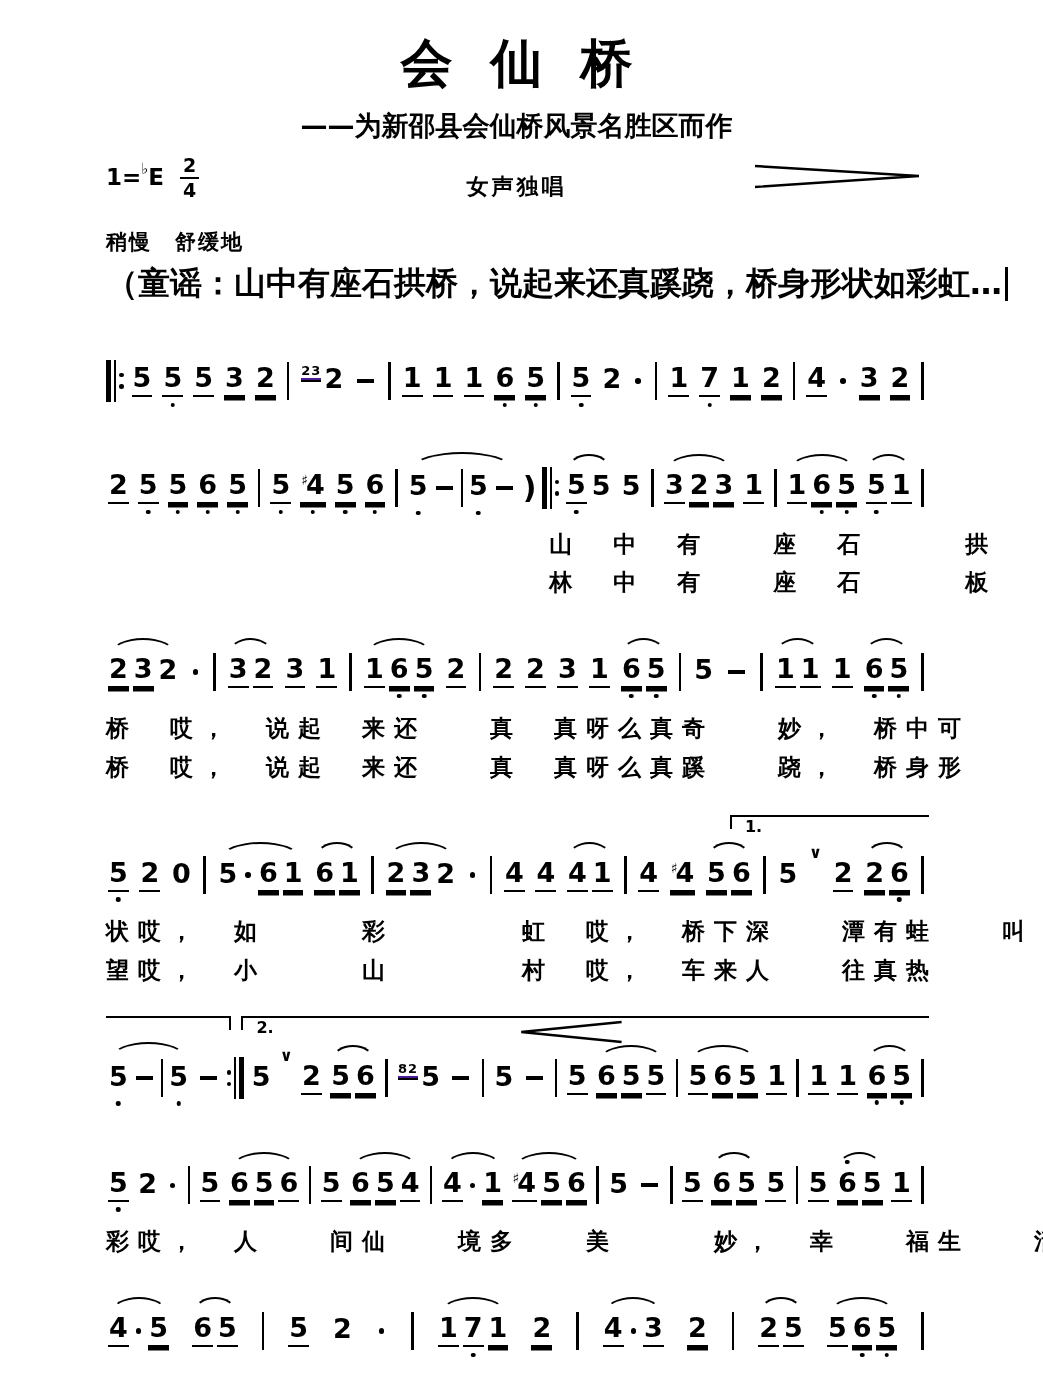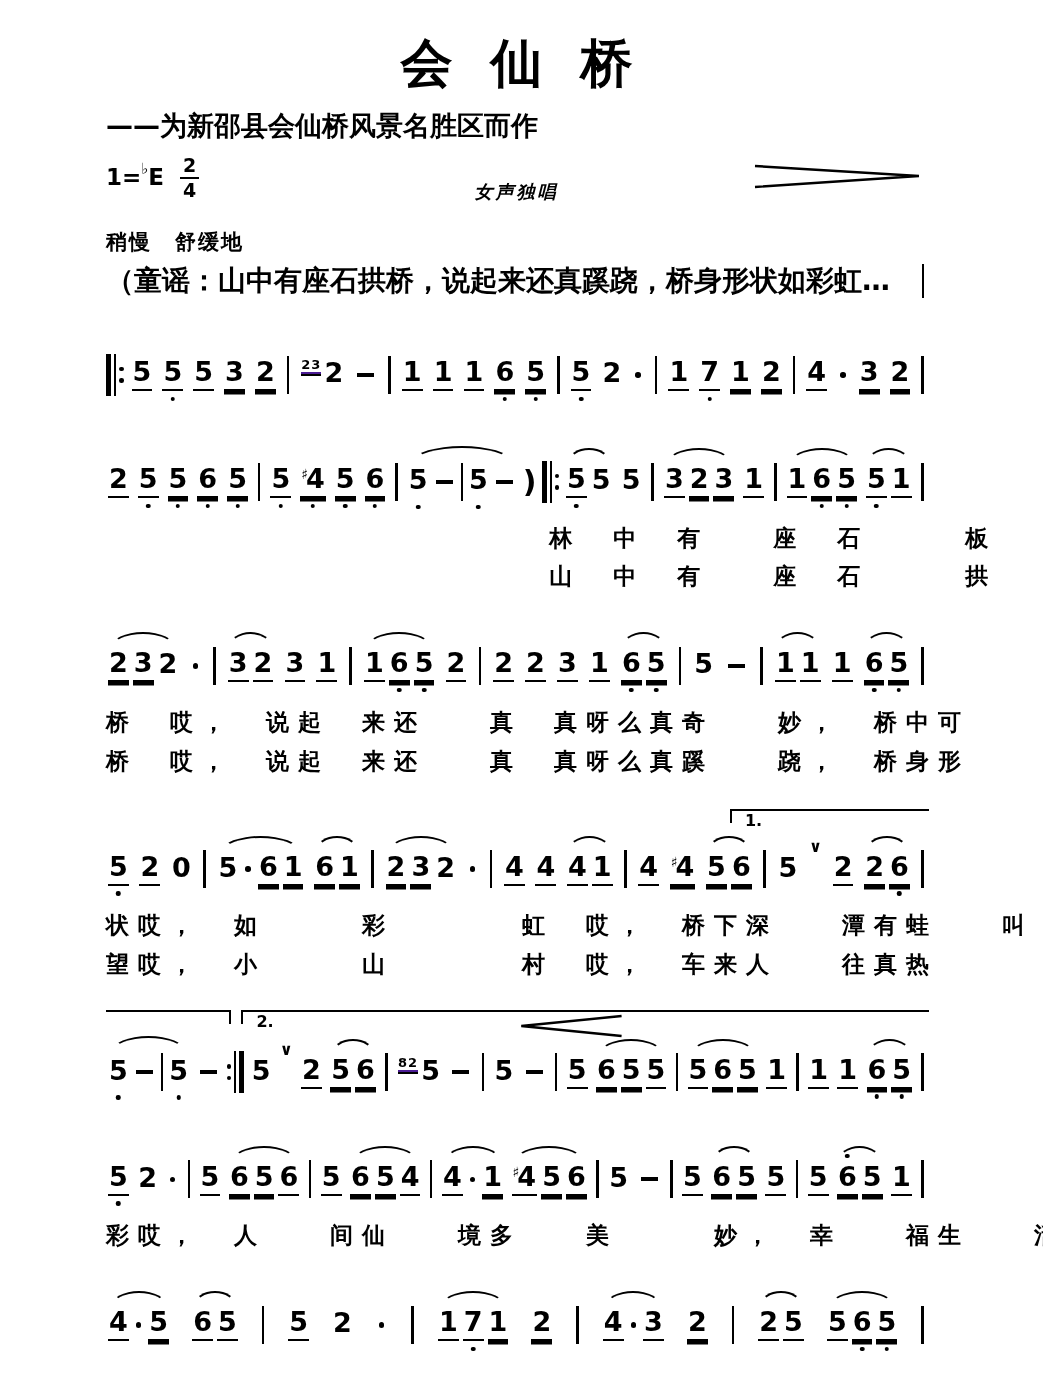--- a/index.html
+++ b/index.html
@@ -1,34 +1,34 @@
 <!DOCTYPE html>
 <html><head>
 <meta charset="utf-8">
 <style>
   html,body{margin:0;padding:0;background:#fff;}
   body{width:1043px;height:1394px;color:#000;font-family:"DejaVu Sans",sans-serif;overflow:hidden;}
   .page{box-sizing:border-box;width:1033px;height:1394px;padding:34px 106px 10px 106px;background:#fff;border-radius:13px;}
 
   .title{text-align:center;font-size:52px;font-weight:700;letter-spacing:38px;padding-left:38px;line-height:1.15;}
-  .subtitle{text-align:left;font-size:27px;font-weight:700;margin-top:14px;}
+  .subtitle{text-align:center;font-size:27px;font-weight:700;margin-top:14px;}
 
   .meta{position:relative;height:104px;margin-top:4px;}
   .meta-left{position:absolute;left:0;top:8px;}
   .keyline{font-size:23px;font-weight:700;display:flex;align-items:center;line-height:1;}
   .flat{font-size:15px;position:relative;top:-8px;font-weight:700;}
   .meter{display:inline-flex;flex-direction:column;align-items:center;margin-left:16px;font-size:19px;line-height:1;}
   .meter .num{border-bottom:2.5px solid #000;padding:0 3px 2px;}
   .meter .den{padding-top:2px;}
   .tempo{font-size:21px;font-weight:700;margin-top:28px;letter-spacing:2px;}
-  .voice{position:absolute;left:0;right:0;top:32px;text-align:center;font-size:18px;font-weight:700;letter-spacing:3px;font-style:italic;}
+  .voice{position:absolute;left:0;right:0;top:24px;text-align:center;font-size:22px;font-weight:700;letter-spacing:3px;}
   .credits{position:absolute;right:0;top:2px;text-align:right;font-size:23px;font-weight:700;line-height:1.45;}
   .hairpin{display:block;margin-top:12px;margin-left:auto;}
 
-  .intro{display:flex;justify-content:space-between;align-items:center;font-size:28px;font-weight:700;margin-top:10px;white-space:nowrap;}
+  .intro{display:flex;justify-content:space-between;align-items:center;font-size:32px;font-weight:700;margin-top:10px;white-space:nowrap;}
   .introbar{flex:0 0 auto;}
 
   
   .sys{position:relative;margin-top:31px;}
   .sys.has-ov{margin-top:50px;}
   .row{display:flex;justify-content:space-between;align-items:center;height:64px;padding-top:12px;}
   .row>*{flex:0 0 auto;}
 
   .note{position:relative;font-size:27px;font-weight:700;line-height:1;padding:0 1px 4px;margin:0 2px;}
   .u1{border-bottom:2.5px solid #000;}
@@ -183,22 +183,22 @@
             <span class="note u1">1</span>
             <span class="note u2">6<i class="lod"></i></span>
             <span class="note u2">5<i class="lod"></i></span>
           </span>
           <span class="sgroup">
             <span class="note u1">5<i class="lod"></i></span>
             <span class="note u1">1</span>
           </span>
           <span class="bar"></span>
         </div>
+        <div class="lyr" style="padding-left: 54%;">山　中　有　　座　石　　　拱</div>
         <div class="lyr" style="padding-left: 54%;">林　中　有　　座　石　　　板</div>
-        <div class="lyr" style="padding-left: 54%;">山　中　有　　座　石　　　拱</div>
       </div>
       <div class="sys">
         <div class="row">
           <span class="sgroup">
             <span class="note u2">2</span>
             <span class="note u2">3</span>
             <span class="note">2</span>
           </span>
           <span class="adot"></span>
           <span class="bar"></span>

